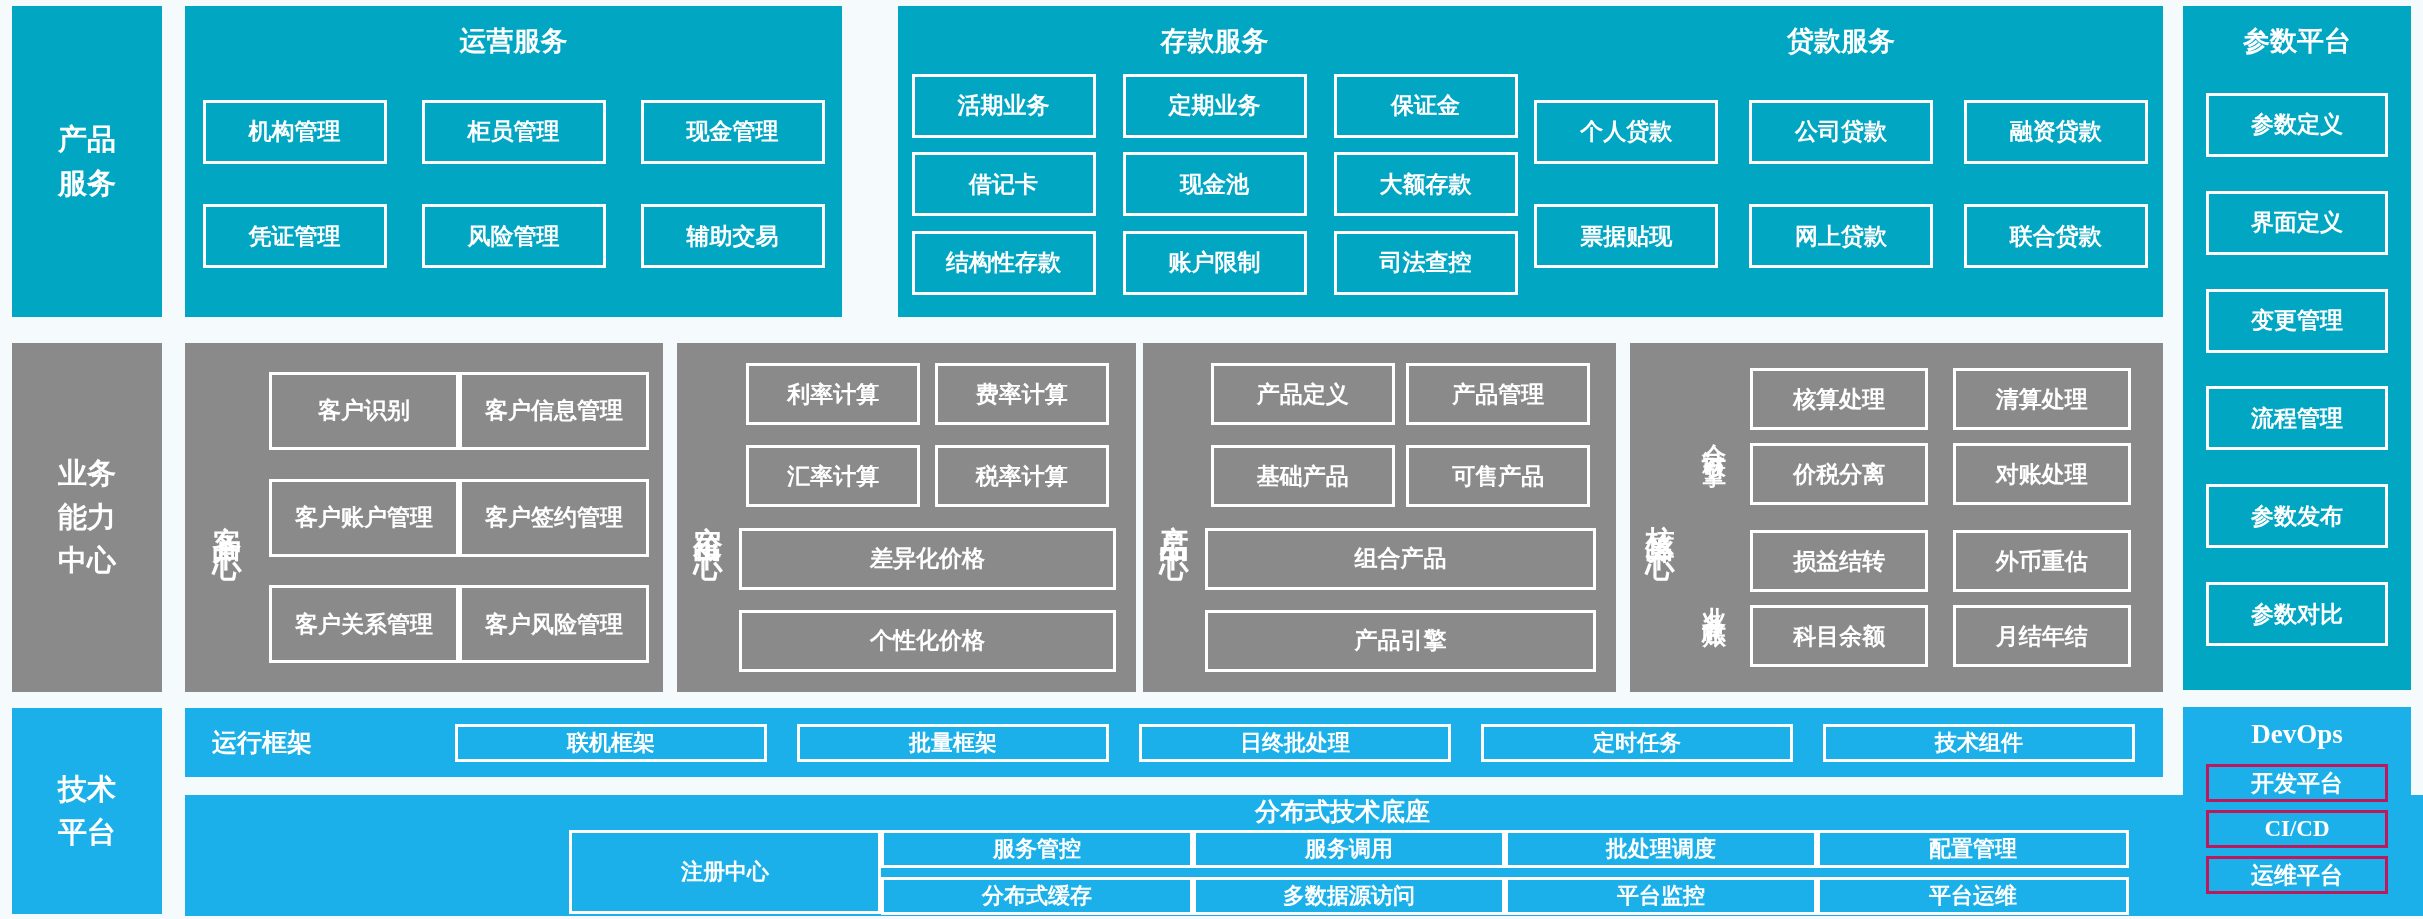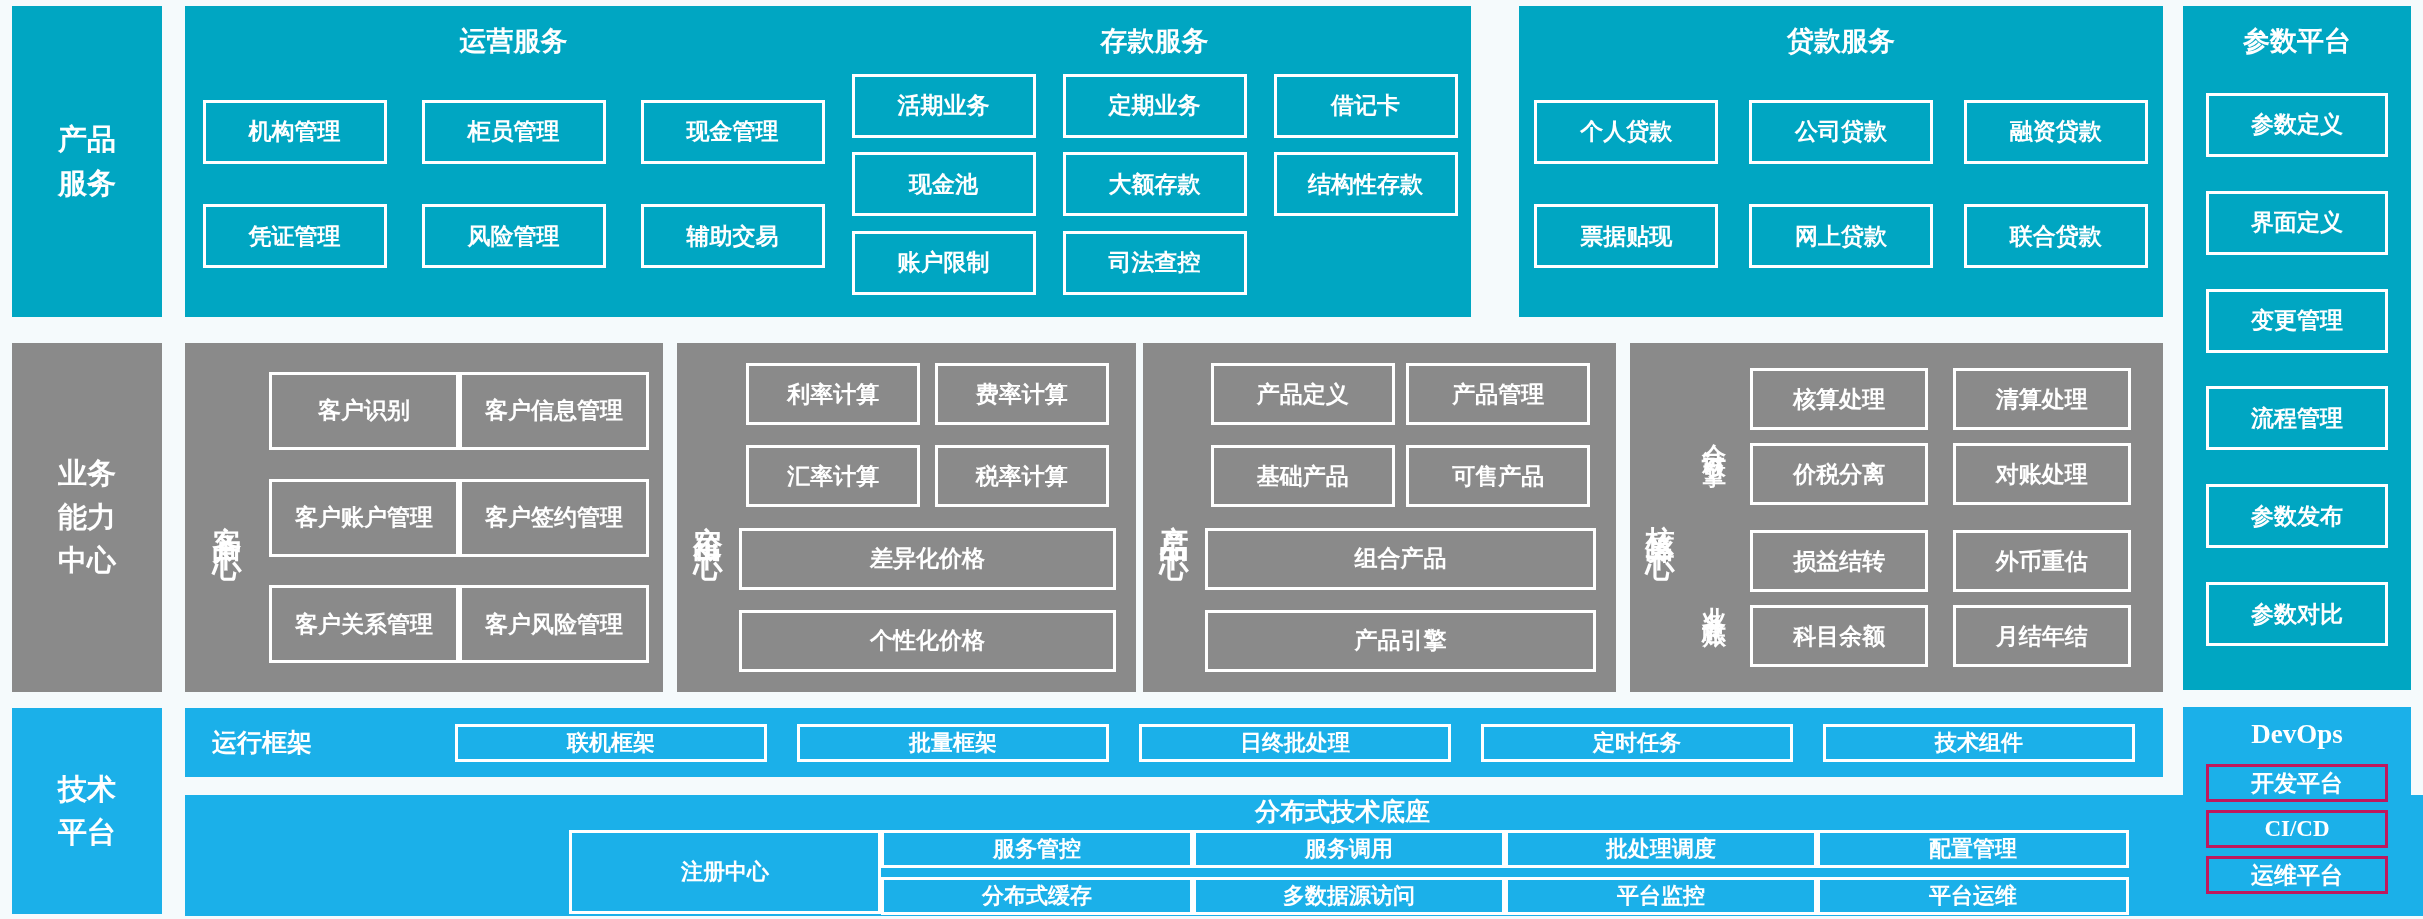--- a/index.html
+++ b/index.html
@@ -104,25 +104,26 @@
     <div class="grid3">
       <div class="box b-top">机构管理</div>
       <div class="box b-top">柜员管理</div>
       <div class="box b-top">现金管理</div>
       <div class="box b-top">凭证管理</div>
       <div class="box b-top">风险管理</div>
       <div class="box b-top">辅助交易</div>
     </div>
   </div>
 
-  <div class="abs sec teal" style="left:838px; top:6px; width:633px; height:311px;">
+  <div class="abs sec teal" style="left:898px; top:6px; width:633px; height:311px;">
     <div class="sec-title">存款服务</div>
     <div class="grid3">
       <div class="box b-top">活期业务</div>
       <div class="box b-top">定期业务</div>
+      <div class="box b-top">保证金</div>
       <div class="box b-top">借记卡</div>
       <div class="box b-top">现金池</div>
       <div class="box b-top">大额存款</div>
       <div class="box b-top">结构性存款</div>
       <div class="box b-top">账户限制</div>
       <div class="box b-top">司法查控</div>
     </div>
   </div>
 
   <div class="abs sec teal" style="left:1519px; top:6px; width:644px; height:311px;">

